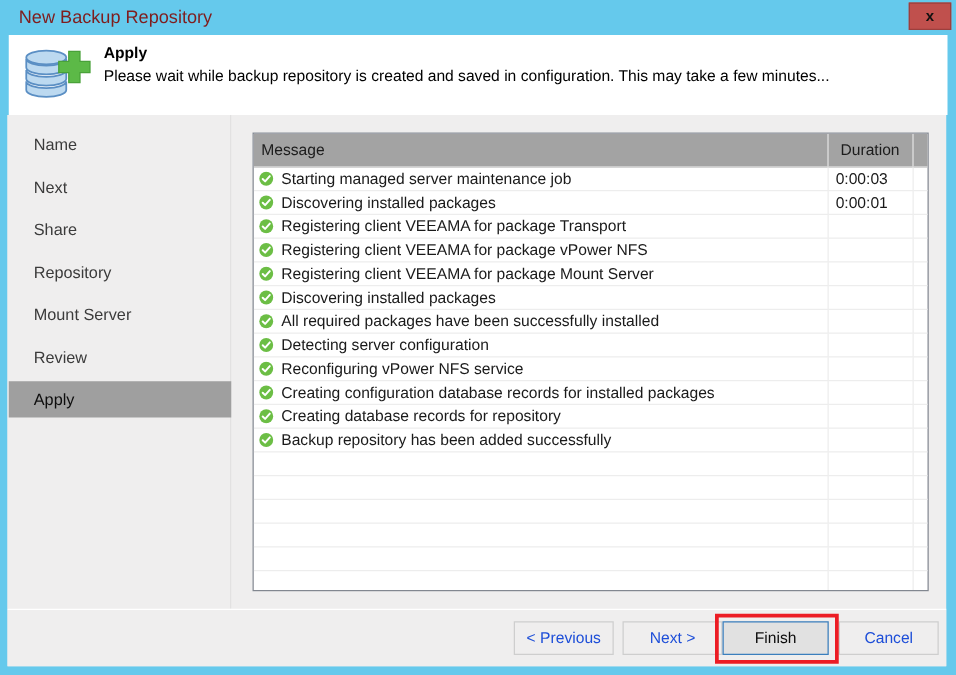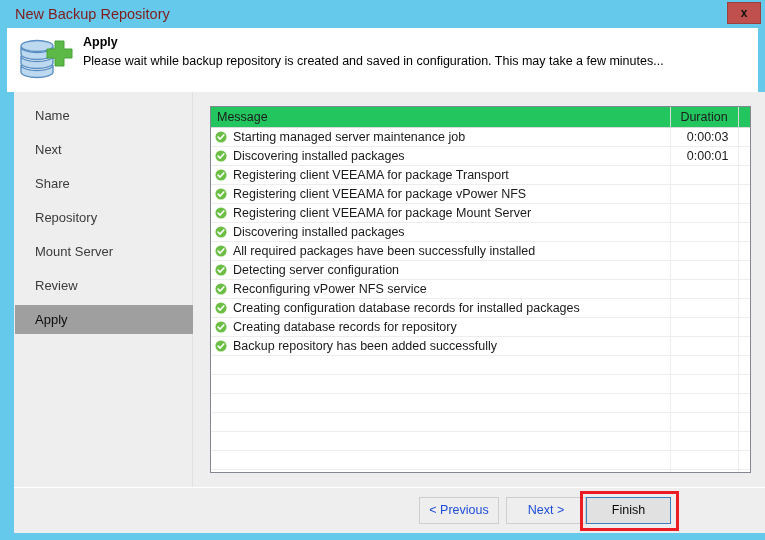--- a/index.html
+++ b/index.html
@@ -87,21 +87,21 @@
     left: 76px;
     top: 26px;
     font-size: 12.5px;
     color: #000000;
     white-space: nowrap;
   }
 
   
   #body {
     position: absolute;
-    left: 14px;
+    left: 6px;
     top: 92px;
     width: 751px;
     height: 441px;
     background: #efeeee;
     box-sizing: border-box;
   }
 
   
   #sidebar {
     position: absolute;
@@ -152,46 +152,46 @@
     overflow: hidden;
   }
   #table {
     width: 100%;
     border-collapse: collapse;
     table-layout: fixed;
     font-size: 12.5px;
   }
   #table thead th {
     height: 20px;
-    background: #22c55e;
+    background: #a3a3a3;
     border-bottom: 1px solid #d9d9d9;
     border-right: 1px solid #d9d9d9;
     font-weight: normal;
     color: #1c1c1c;
     font-size: 12.5px;
-    padding: 0 6px;
+    padding: 6px 6px;
     box-sizing: border-box;
   }
   #table thead th.col-message { text-align: left; }
   #table thead th.col-duration { text-align: center; }
   #table thead th.col-pad { border-right: none; }
 
   #table tbody td {
     height: 19px;
     border-bottom: 1px solid #ededed;
     border-right: 1px solid #ededed;
     padding: 0 6px;
     box-sizing: border-box;
     color: #1a1a1a;
     font-size: 12.5px;
     white-space: nowrap;
     overflow: hidden;
   }
   #table tbody td.col-message { text-align: left; padding-left: 4px; }
-  #table tbody td.col-duration { text-align: right; padding-right: 9px; margin-top: 14px; }
+  #table tbody td.col-duration { text-align: left; padding-right: 9px; margin-top: 14px; }
   #table tbody td.col-pad { border-right: none; }
 
   .msg-cell-inner {
     display: flex;
     align-items: center;
     gap: 6px;
   }
   .check-icon {
     flex: 0 0 auto;
     width: 12px;
@@ -511,17 +511,18 @@
               <td class="col-pad">&nbsp;</td>
             </tr>
           </tbody>
       </table>
     </div>
 
     <div id="footer">
       <div class="footer-button" id="btn-previous">&lt; Previous</div>
       <div class="footer-button" id="btn-next">Next &gt;</div>
       <div class="footer-button" id="btn-finish">Finish</div>
+      <div class="footer-button" id="btn-cancel">Cancel</div>
       <div id="finish-highlight"></div>
     </div>
 
   </div>
 </div>
 
 </body></html>

